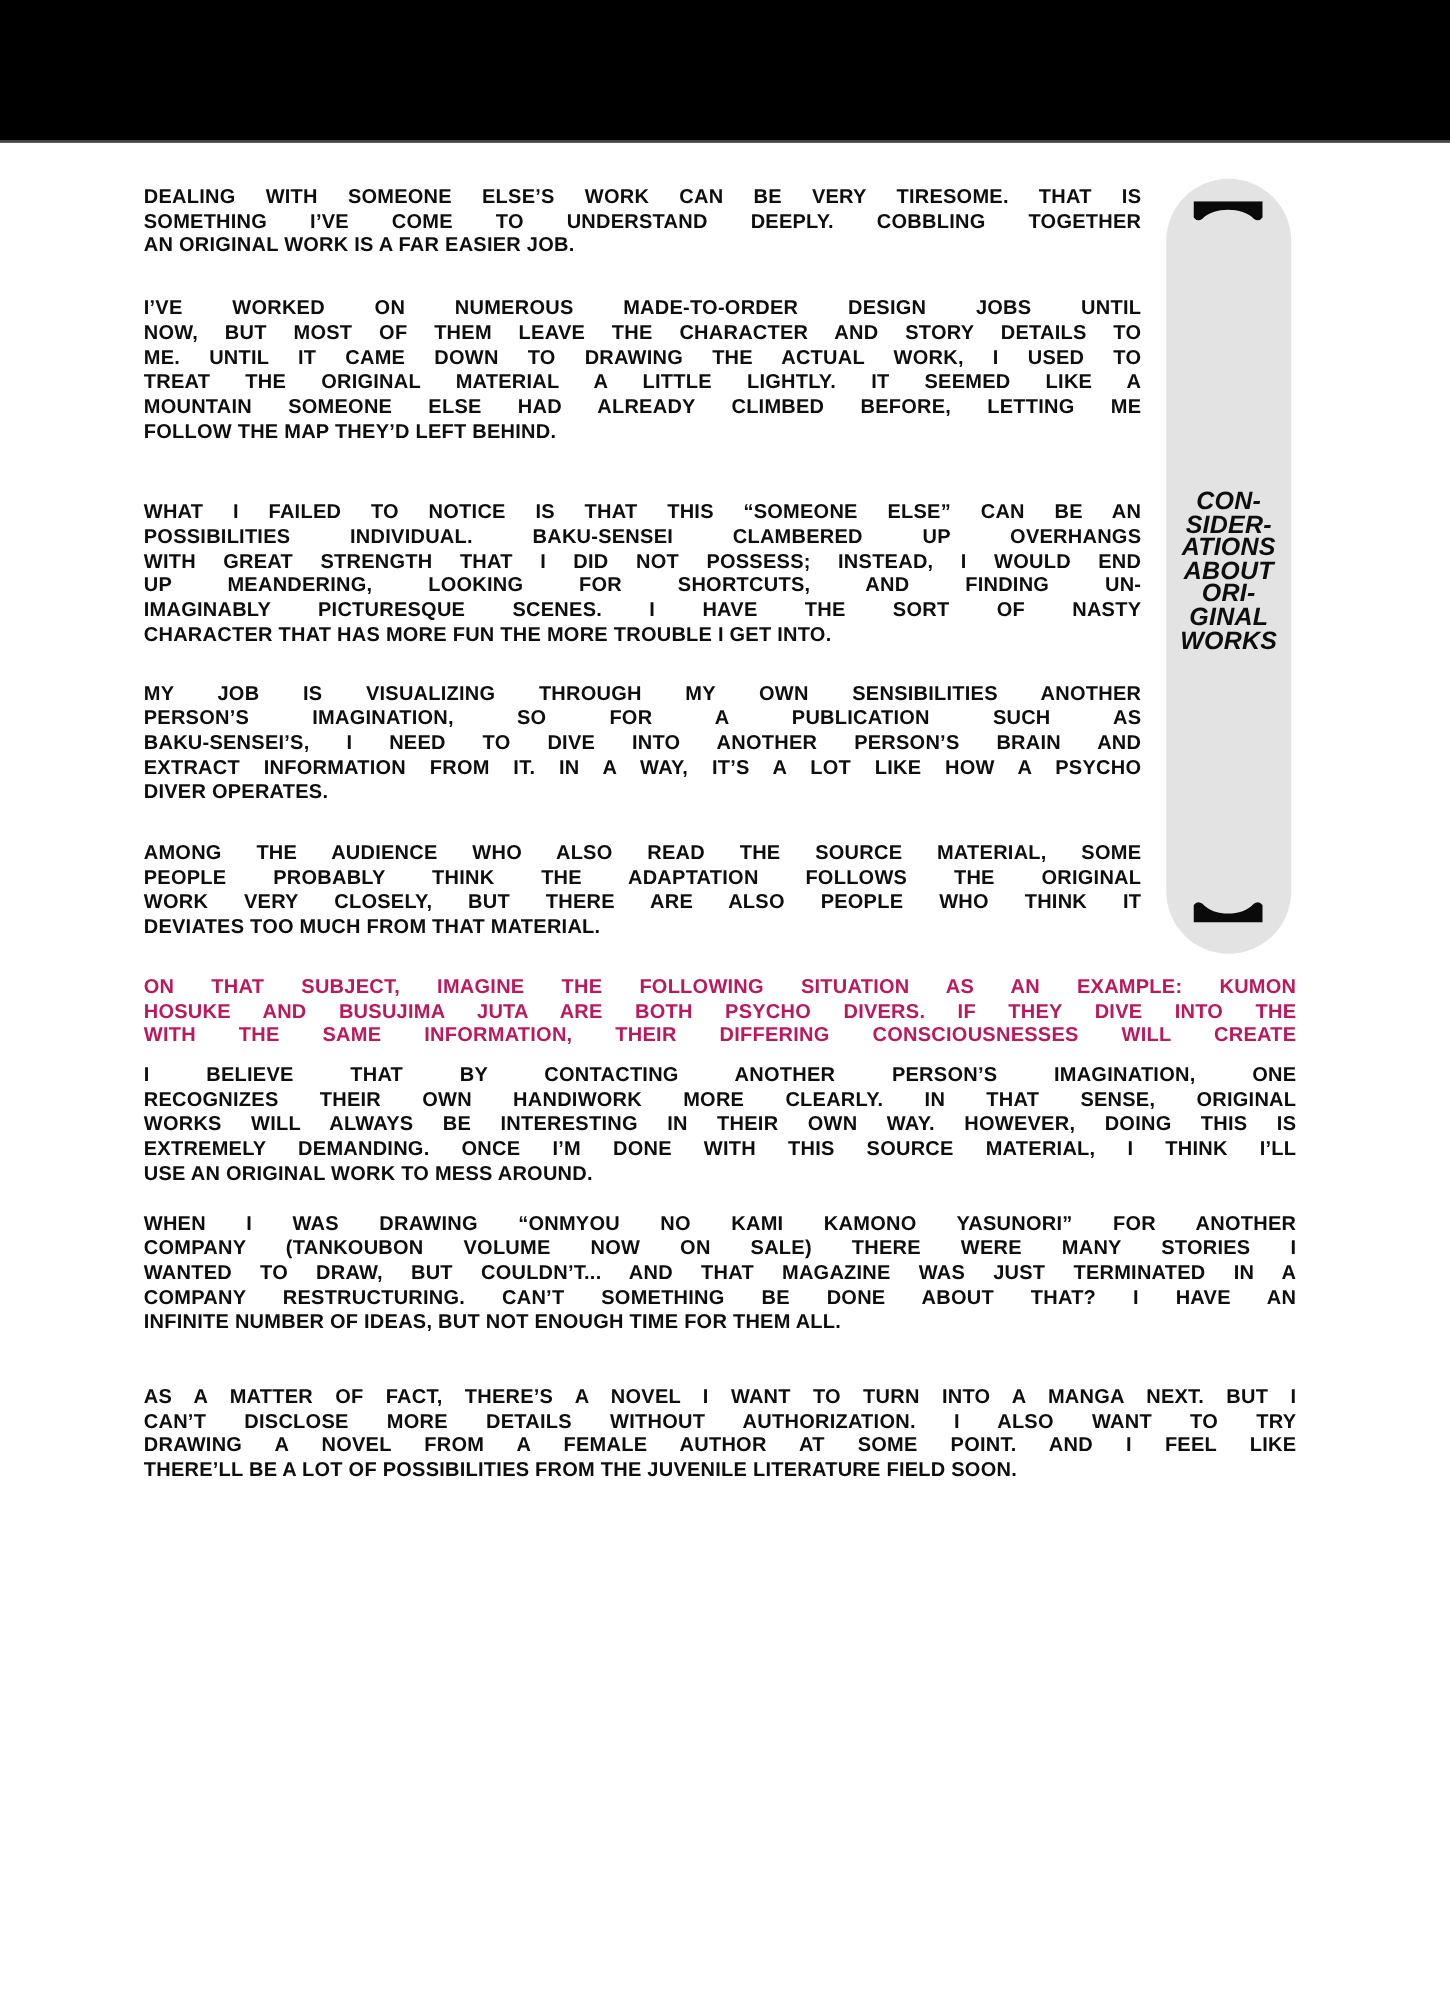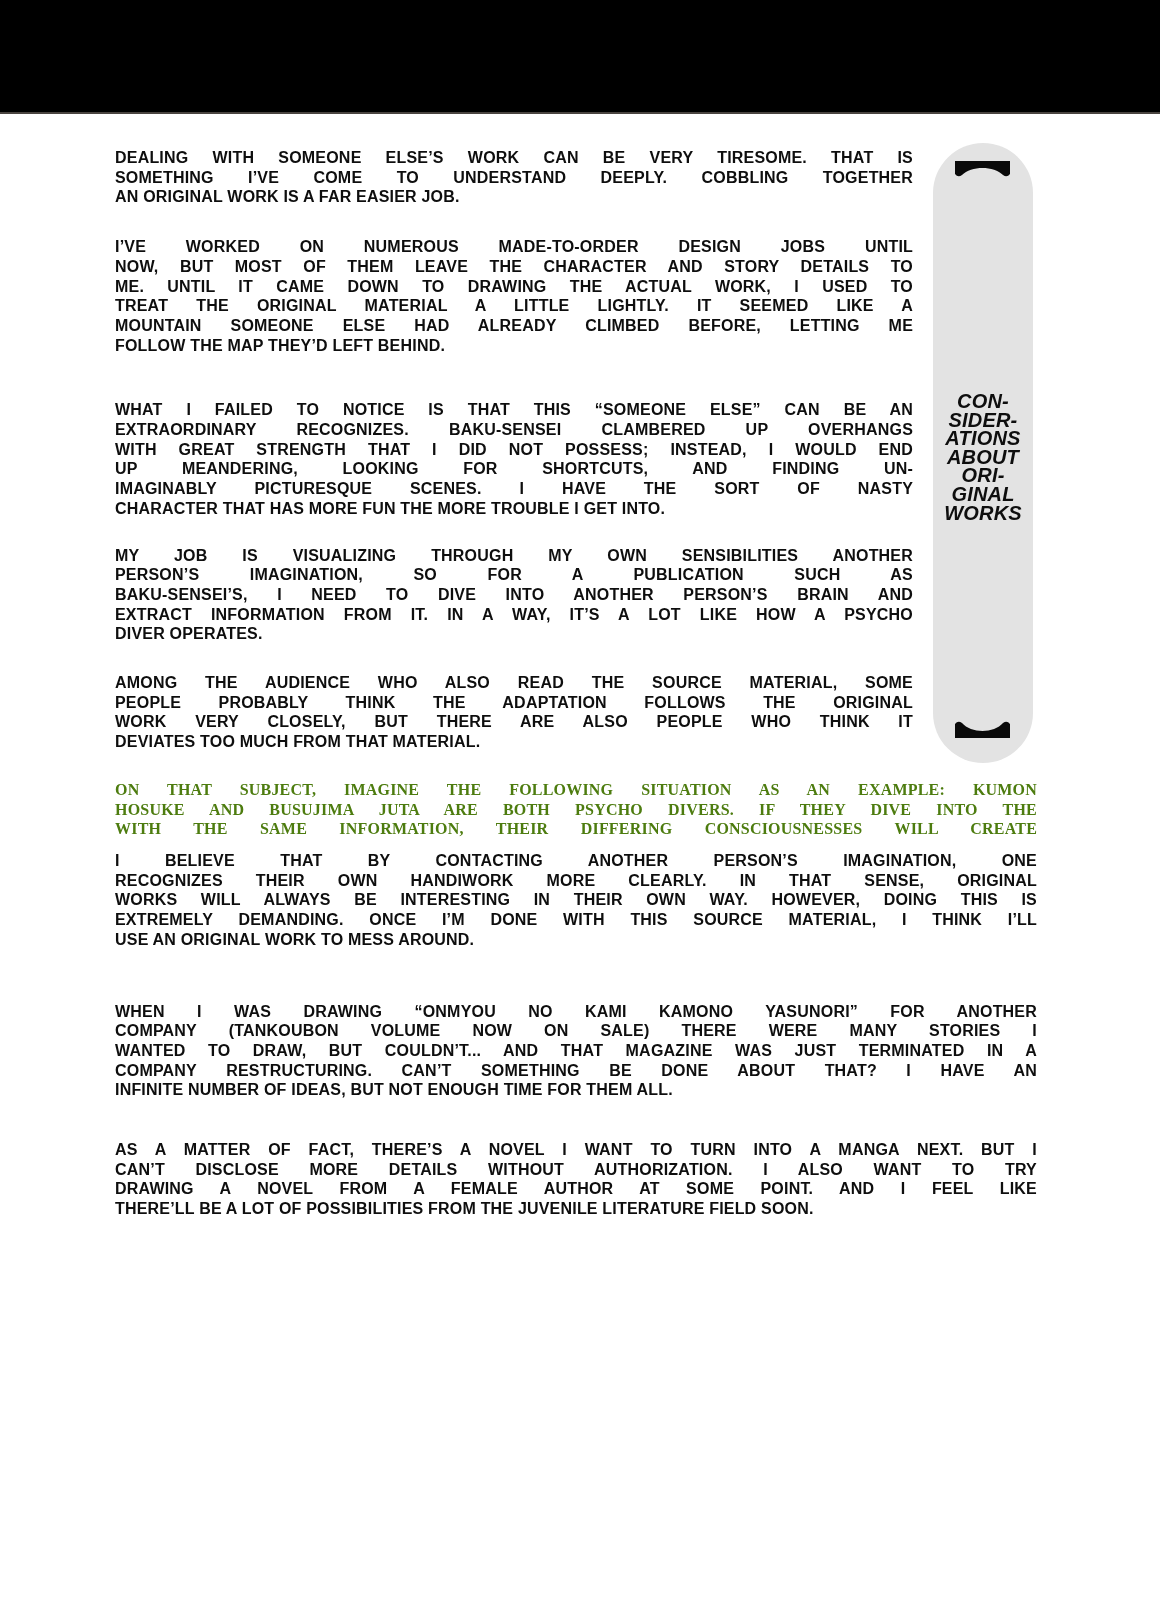--- a/index.html
+++ b/index.html
@@ -28,21 +28,21 @@
   }
   .para.narrow { width: 798px; }
   .para.wide  { width: 922px; }
   .para:nth-child(1) { margin-top: 0; }
   .para:nth-child(2) { margin-top: 30px; }
   .para:nth-child(3) { margin-top: 45px; }
   .para:nth-child(4) { margin-top: 27px; }
   .para:nth-child(5) { margin-top: 29px; }
   .para:nth-child(6) { margin-top: 28px; }
   .para:nth-child(7) { margin-top: 12px; }
-  .para:nth-child(8) { margin-top: 52px; }
+  .para:nth-child(8) { margin-top: 20px; }
   .para:nth-child(9) { margin-top: 40px; }
   .line { text-align: justify; text-align-last: justify; }
   .line.last { text-align-last: left; }
 
   .pill {
     position: absolute; left: 933px; top: 143px;
     width: 100px; height: 620px;
     background: #e3e3e3;
     border-radius: 50px;
   }
@@ -74,40 +74,40 @@
     <div class="para narrow" style="color: rgb(14, 14, 14);">
       <div class="line">I’VE WORKED ON NUMEROUS MADE-TO-ORDER DESIGN JOBS UNTIL</div>
       <div class="line">NOW, BUT MOST OF THEM LEAVE THE CHARACTER AND STORY DETAILS TO</div>
       <div class="line">ME. UNTIL IT CAME DOWN TO DRAWING THE ACTUAL WORK, I USED TO</div>
       <div class="line">TREAT THE ORIGINAL MATERIAL A LITTLE LIGHTLY. IT SEEMED LIKE A</div>
       <div class="line">MOUNTAIN SOMEONE ELSE HAD ALREADY CLIMBED BEFORE, LETTING ME</div>
       <div class="line last">FOLLOW THE MAP THEY’D LEFT BEHIND.</div>
     </div>
     <div class="para narrow" style="color: rgb(14, 14, 14);">
       <div class="line">WHAT I FAILED TO NOTICE IS THAT THIS “SOMEONE ELSE” CAN BE AN</div>
-      <div class="line">EXTRAORDINARY RECOGNIZES. BAKU-SENSEI CLAMBERED UP OVERHANGS</div>
+      <div class="line">POSSIBILITIES INDIVIDUAL. BAKU-SENSEI CLAMBERED UP OVERHANGS</div>
       <div class="line">WITH GREAT STRENGTH THAT I DID NOT POSSESS; INSTEAD, I WOULD END</div>
       <div class="line">UP MEANDERING, LOOKING FOR SHORTCUTS, AND FINDING UN-</div>
       <div class="line">IMAGINABLY PICTURESQUE SCENES. I HAVE THE SORT OF NASTY</div>
       <div class="line last">CHARACTER THAT HAS MORE FUN THE MORE TROUBLE I GET INTO.</div>
     </div>
     <div class="para narrow" style="color: rgb(14, 14, 14);">
       <div class="line">MY JOB IS VISUALIZING THROUGH MY OWN SENSIBILITIES ANOTHER</div>
       <div class="line">PERSON’S IMAGINATION, SO FOR A PUBLICATION SUCH AS</div>
       <div class="line">BAKU-SENSEI’S, I NEED TO DIVE INTO ANOTHER PERSON’S BRAIN AND</div>
       <div class="line">EXTRACT INFORMATION FROM IT. IN A WAY, IT’S A LOT LIKE HOW A PSYCHO</div>
       <div class="line last">DIVER OPERATES.</div>
     </div>
     <div class="para narrow" style="color: rgb(14, 14, 14);">
       <div class="line">AMONG THE AUDIENCE WHO ALSO READ THE SOURCE MATERIAL, SOME</div>
       <div class="line">PEOPLE PROBABLY THINK THE ADAPTATION FOLLOWS THE ORIGINAL</div>
       <div class="line">WORK VERY CLOSELY, BUT THERE ARE ALSO PEOPLE WHO THINK IT</div>
       <div class="line last">DEVIATES TOO MUCH FROM THAT MATERIAL.</div>
     </div>
-    <div class="para wide" style="color: #4d7c0f; font-family: Liberation Serif, serif;">
+    <div class="para wide" style="color: #be185d;">
       <div class="line">ON THAT SUBJECT, IMAGINE THE FOLLOWING SITUATION AS AN EXAMPLE: KUMON</div>
       <div class="line">HOSUKE AND BUSUJIMA JUTA ARE BOTH PSYCHO DIVERS. IF THEY DIVE INTO THE</div>
       <div class="line">WITH THE SAME INFORMATION, THEIR DIFFERING CONSCIOUSNESSES WILL CREATE</div>
     </div>
     <div class="para wide" style="color: rgb(14, 14, 14);">
       <div class="line">I BELIEVE THAT BY CONTACTING ANOTHER PERSON’S IMAGINATION, ONE</div>
       <div class="line">RECOGNIZES THEIR OWN HANDIWORK MORE CLEARLY. IN THAT SENSE, ORIGINAL</div>
       <div class="line">WORKS WILL ALWAYS BE INTERESTING IN THEIR OWN WAY. HOWEVER, DOING THIS IS</div>
       <div class="line">EXTREMELY DEMANDING. ONCE I’M DONE WITH THIS SOURCE MATERIAL, I THINK I’LL</div>
       <div class="line last">USE AN ORIGINAL WORK TO MESS AROUND.</div>

